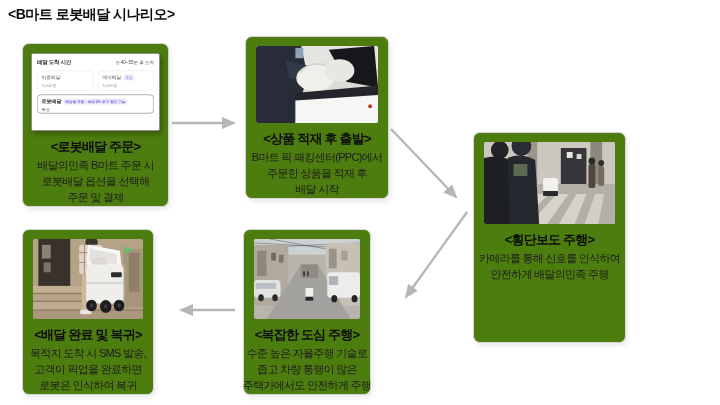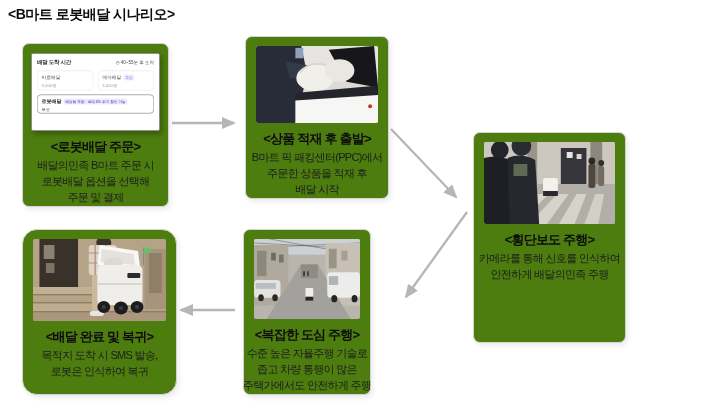--- a/index.html
+++ b/index.html
@@ -11,21 +11,21 @@
   .arrows{position:absolute;left:0;top:0;pointer-events:none;}
   .arrows line{stroke:var(--arrow,#b6b6b6);stroke-width:2.3;}
   #ah path{fill:var(--arrow,#b6b6b6);}
   .step-box{position:absolute;background:#4d7c0f;border:1px solid var(--box_border,#d4d4d4);
       border-radius:7px;box-shadow:2px 3px 5px rgba(0,0,0,.08);box-sizing:border-box;
       display:flex;flex-direction:column;align-items:center;padding-top:9px;}
   #box-order{left:22px;top:43px;width:147px;height:164px;}
   #box-load{left:245px;top:36px;width:144px;height:163px;}
   #box-crosswalk{left:473px;top:132px;width:153px;height:211px;}
   #box-city{left:243px;top:229px;width:128px;height:166px;}
-  #box-return{left:22px;top:229px;width:155px;height:166px;border-radius:15px;}
+  #box-return{left:22px;top:229px;width:132px;height:166px;}
   .photo{width:calc(100% - 20px);height:82px;display:block;border-radius:2px;}
   .step-title{font-weight:bold;font-size:13px;color:#0d0d0d;margin-top:7px;
       letter-spacing:-0.8px;white-space:nowrap;}
   .step-lines{font-size:11px;line-height:1.45;margin-top:2px;color:#1c1c1c;
       text-align:center;letter-spacing:-0.7px;}
   .ln{display:block;white-space:nowrap;}
   
   .app-mock{width:127px;height:86px;background:#fff;border:1px solid #8f8f8f;
       box-shadow:2px 3px 5px rgba(0,0,0,.28);overflow:hidden;position:relative;border-radius:2px;}
   .app-inner{width:254px;height:172px;transform:scale(.5);transform-origin:0 0;
@@ -243,17 +243,18 @@
         <circle cx="66" cy="68" r="2" fill="#3c3c42"></circle>
         <circle cx="82" cy="69" r="2" fill="#3c3c42"></circle>
         <circle cx="97" cy="68" r="2" fill="#3c3c42"></circle>
         <path d="M103,8 L103,26" stroke="#8a8a85" stroke-width="1"></path>
         <path d="M103,8 L113,11 L103,15 Z" fill="#5fc469"></path>
       </g>
     </svg>
     <div class="step-title">&lt;배달 완료 및 복귀&gt;</div>
     <div class="step-lines">
       <span class="ln">목적지 도착 시 SMS 발송,</span>
+      <span class="ln">고객이 픽업을 완료하면</span>
       <span class="ln">로봇은 인식하여 복귀</span>
     </div>
   </div>
 
 </div>
 
 </body></html>

